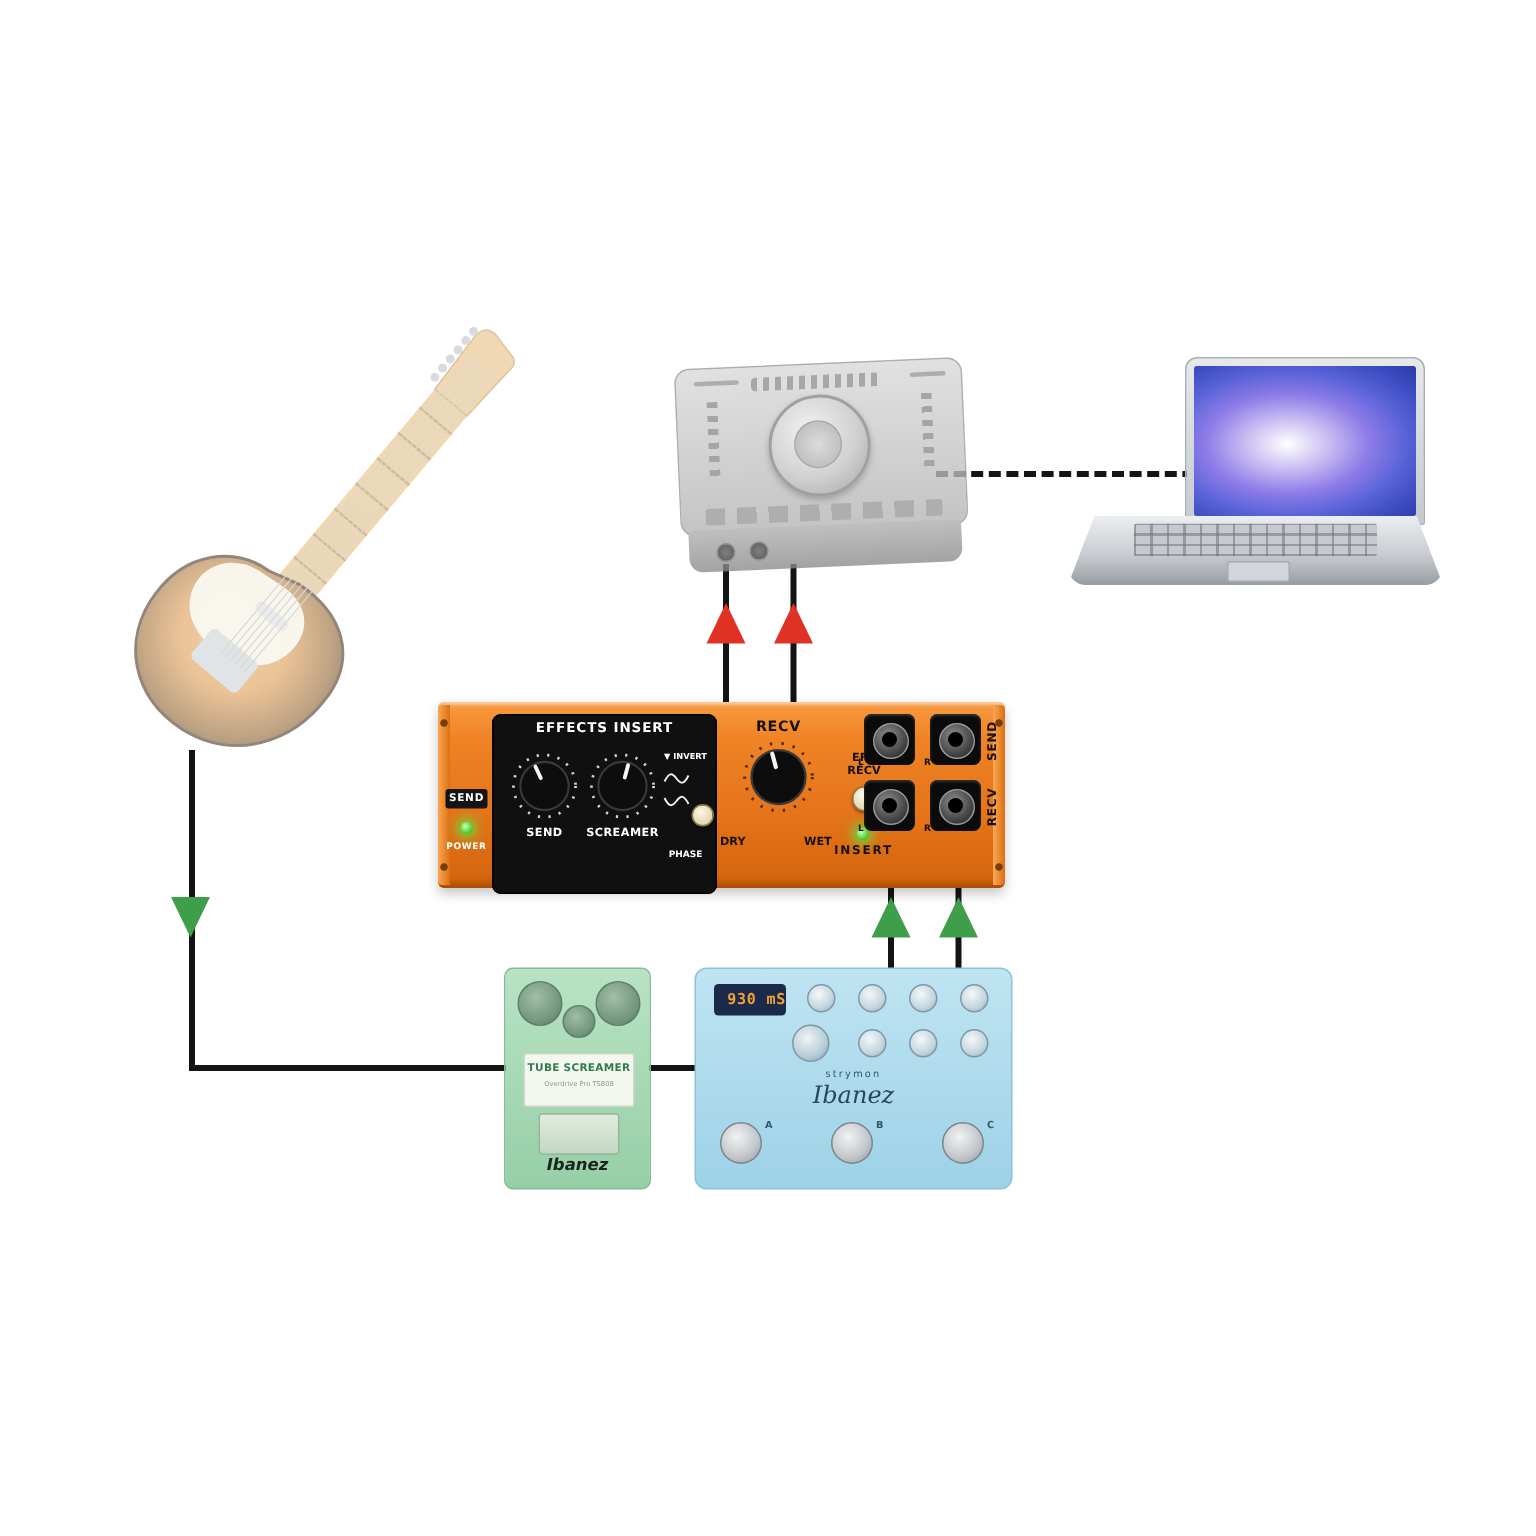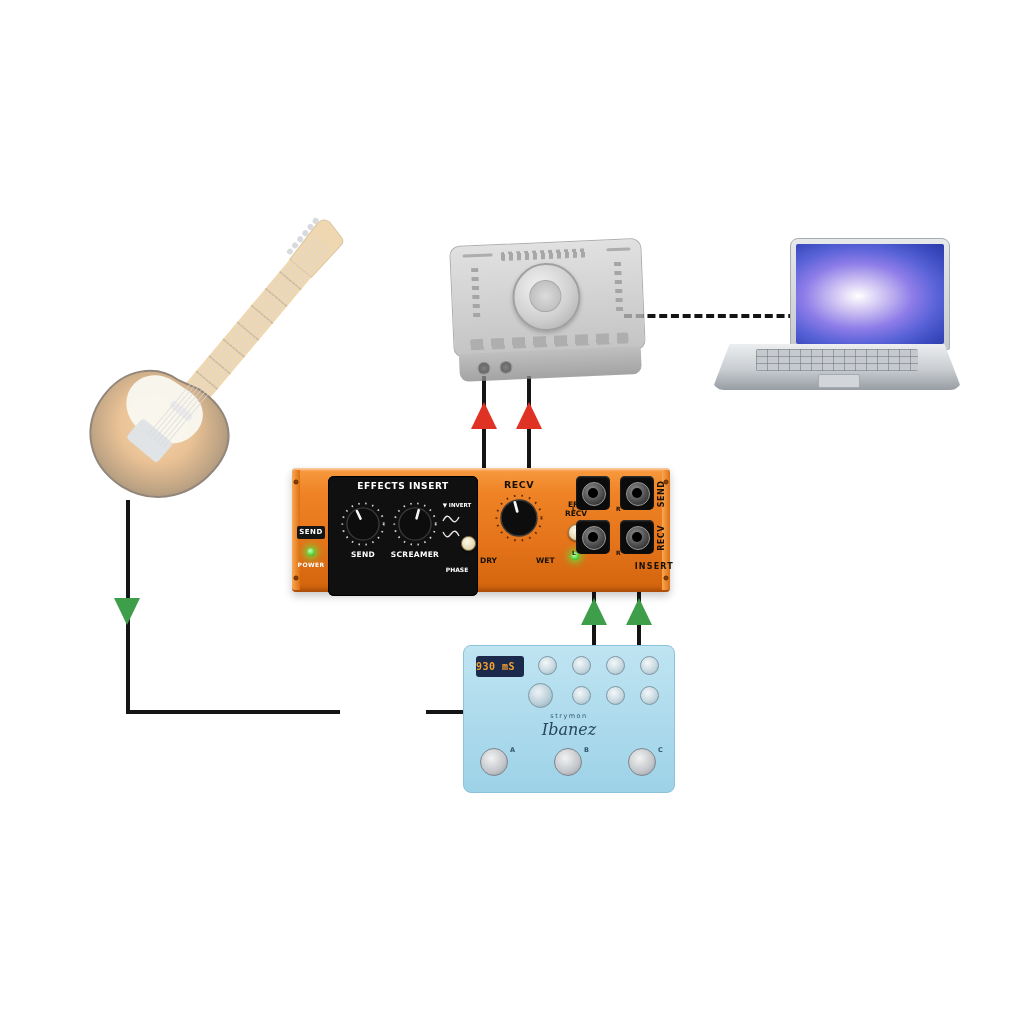--- a/index.html
+++ b/index.html
@@ -103,21 +103,21 @@
         box-shadow:inset 0 1px 2px #3a3a3a;}
   .jack .ring{position:absolute;left:6px;top:6px;width:22px;height:22px;border-radius:50%;
         background:radial-gradient(circle at 40% 35%,#909090,#4d4d4d 55%,#1c1c1c);border:1px solid #9a9a9a;}
   .jack .hole{position:absolute;left:5px;top:5px;width:10px;height:10px;border-radius:50%;background:#000;}
   .j1{left:284px;top:8px;} .j2{left:328px;top:8px;} .j3{left:284px;top:52px;} .j4{left:328px;top:52px;}
   .jlbl{position:absolute;color:#161006;font-size:6px;font-weight:bold;}
   .jl1{left:280px;top:37px;} .jr1{left:324px;top:37px;} .jl2{left:280px;top:81px;} .jr2{left:324px;top:81px;}
   .vlabel{position:absolute;left:350px;width:42px;height:12px;text-align:center;color:#161006;
         font-size:8px;font-weight:bold;letter-spacing:.5px;transform:rotate(-90deg);}
   .v-send{top:20px;} .v-recv{top:64px;}
-  .insert-label{position:absolute;left:298px;top:94px;width:84px;text-align:right;color:#161006;
+  .insert-label{position:absolute;left:264px;top:94px;width:84px;text-align:left;color:#161006;
         font-size:8px;font-weight:bold;letter-spacing:1.2px;}
 
   
   #ts{position:absolute;left:336px;top:645px;width:96px;height:146px;z-index:2;border-radius:6px;
         background:linear-gradient(180deg,#b9e3c3,#96cfa6);border:1px solid #84bd93;}
   .ts-knob{position:absolute;border-radius:50%;
         background:radial-gradient(circle at 40% 35%,#9fbfa6,#74967d 65%,#58775f);border:1px solid #5f8068;}
   .ts-k1{left:8px;top:8px;width:28px;height:28px;}
   .ts-k2{left:60px;top:8px;width:28px;height:28px;}
   .ts-k3{left:38px;top:24px;width:20px;height:20px;}
@@ -129,21 +129,21 @@
   .ts-switch{position:absolute;left:22px;top:96px;width:52px;height:26px;border-radius:3px;
         background:linear-gradient(180deg,#e2ecdf,#c2d6c4);border:1px solid #98b49e;}
   .ts-brand{position:absolute;left:0;top:124px;width:100%;text-align:center;color:#1d241f;
         font-size:11px;font-weight:bold;font-style:italic;}
 
   
   #bs{position:absolute;left:463px;top:645px;width:210px;height:146px;z-index:2;border-radius:8px;
         background:linear-gradient(180deg,#bfe4f2,#9dd2e7);border:1px solid #8cc2da;}
   .bs-display{position:absolute;left:12px;top:10px;width:48px;height:21px;background:#1b2a4a;border-radius:3px;
         color:#f2a232;font-family:"DejaVu Sans Mono",monospace;font-size:10px;font-weight:bold;
-        text-align:left;line-height:21px;letter-spacing:.5px;}
+        text-align:right;line-height:21px;letter-spacing:.5px;}
   .bs-knob{position:absolute;width:17px;height:17px;border-radius:50%;
         background:radial-gradient(circle at 40% 35%,#f4f8fa,#c4d6de 60%,#93aab6);border:1px solid #7e98a6;}
   .bs-type{position:absolute;left:64px;top:37px;width:23px;height:23px;border-radius:50%;
         background:radial-gradient(circle at 40% 35%,#eef4f7,#b7cdd7 60%,#86a0ae);border:1px solid #7e98a6;}
   .bs-brand{position:absolute;left:0;top:66px;width:100%;text-align:center;color:#35566c;
         font-size:6.5px;letter-spacing:1.5px;}
   .bs-model{position:absolute;left:0;top:74px;width:100%;text-align:center;color:#28465c;
         font-size:16px;font-style:italic;font-family:"DejaVu Serif",serif;}
   .bs-fs{position:absolute;top:102px;width:26px;height:26px;border-radius:50%;
         background:radial-gradient(circle at 40% 35%,#f2f2f2,#c2c6ca 60%,#8f959b);border:1px solid #7d858c;}
@@ -327,20 +327,31 @@
     <div class="jlbl jl1">L</div>
     <div class="jlbl jr1">R</div>
     <div class="jlbl jl2">L</div>
     <div class="jlbl jr2">R</div>
 
     <div class="vlabel v-send">SEND</div>
     <div class="vlabel v-recv">RECV</div>
     <div class="insert-label">INSERT</div>
   </div>
 
+  <div id="ts">
+    <div class="ts-knob ts-k1"></div>
+    <div class="ts-knob ts-k2"></div>
+    <div class="ts-knob ts-k3"></div>
+    <div class="ts-plate">
+      <div class="ts-title">TUBE SCREAMER</div>
+      <div class="ts-sub">Overdrive Pro TS808</div>
+    </div>
+    <div class="ts-switch"></div>
+    <div class="ts-brand">Ibanez</div>
+  </div>
 
   <div id="bs">
     <div class="bs-display">930 mS</div>
     <div class="bs-knob" style="left:74px;top:10px;"></div>
     <div class="bs-knob" style="left:108px;top:10px;"></div>
     <div class="bs-knob" style="left:142px;top:10px;"></div>
     <div class="bs-knob" style="left:176px;top:10px;"></div>
     <div class="bs-type"></div>
     <div class="bs-knob" style="left:108px;top:40px;"></div>
     <div class="bs-knob" style="left:142px;top:40px;"></div>

